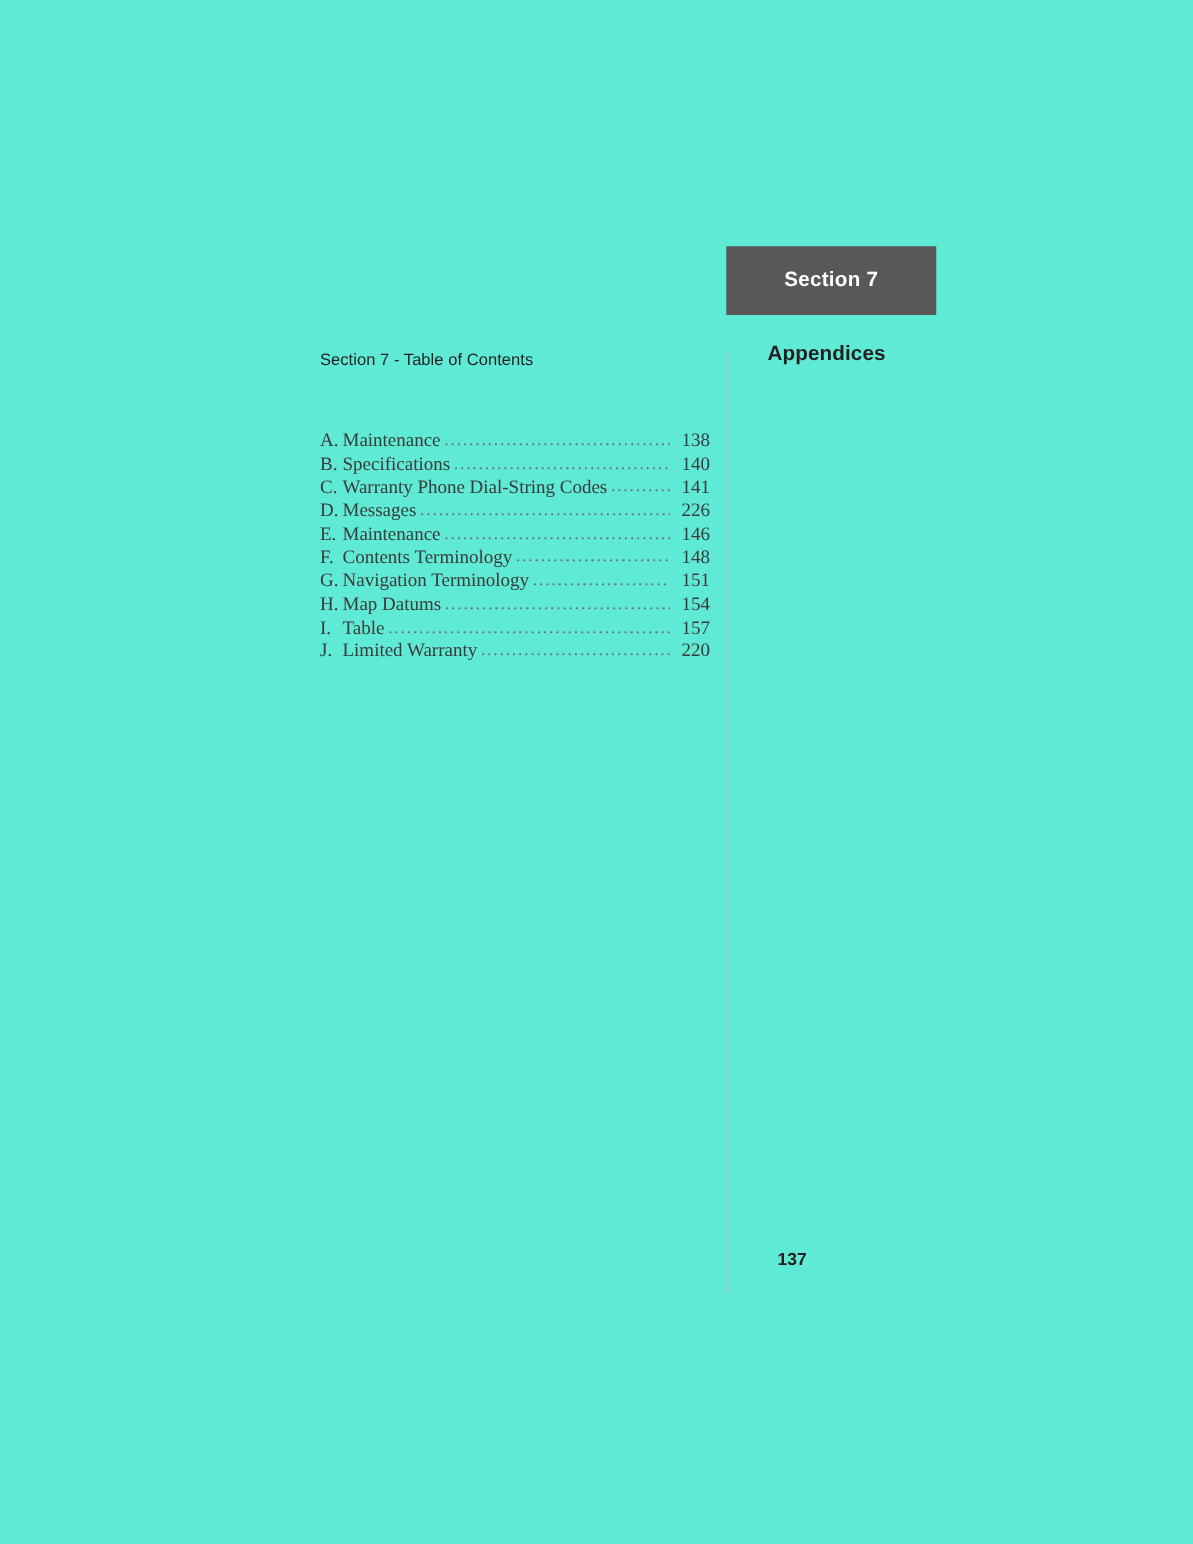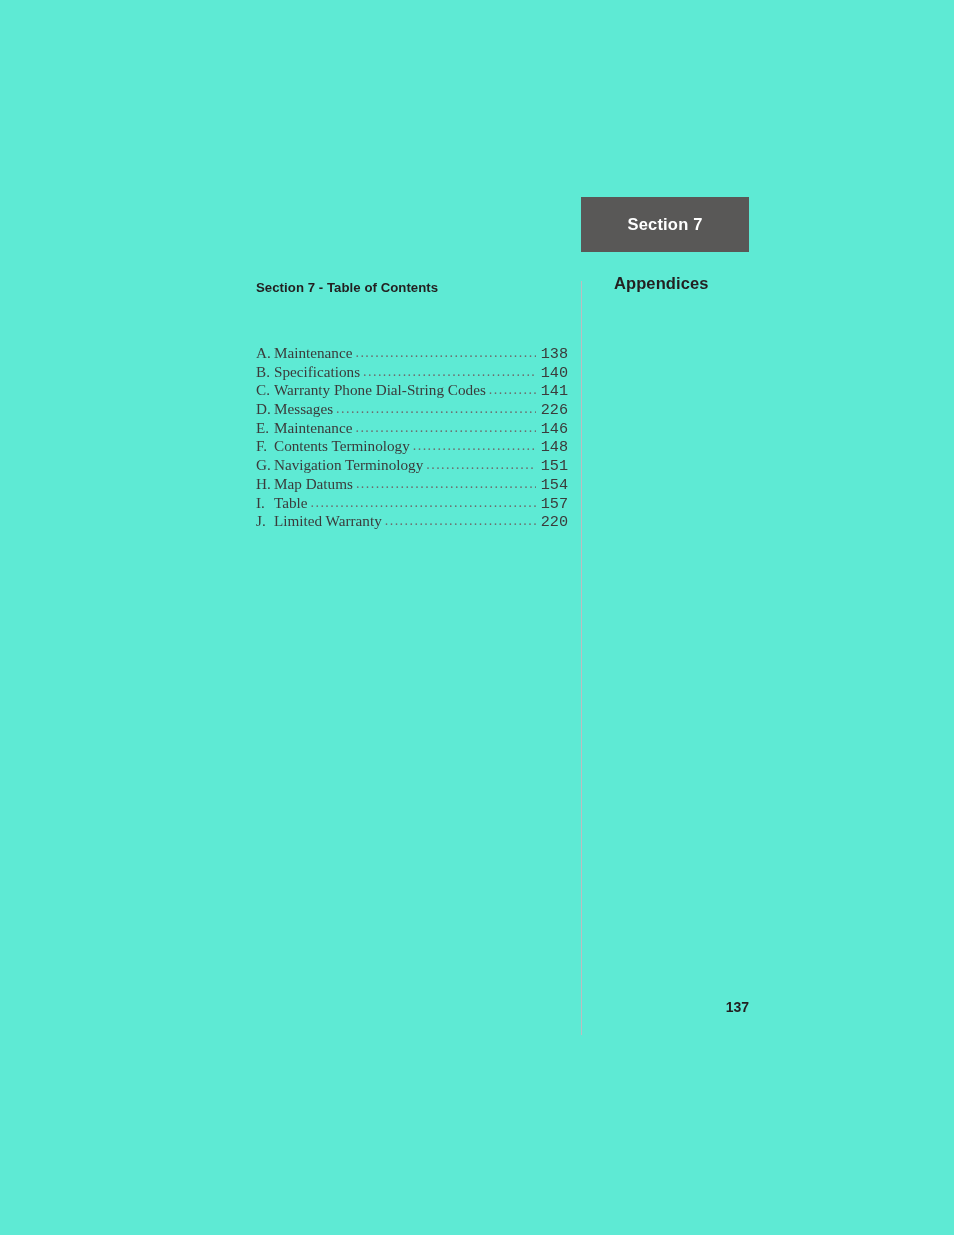--- a/index.html
+++ b/index.html
@@ -70,36 +70,36 @@
     height: 754px;
     background: #bcbec0;
   }
 
   
   .page-number {
     position: absolute;
     left: 622px;
     top: 999px;
     width: 127px;
-    text-align: right;
+    text-align: left;
     font-family: "Liberation Sans", sans-serif;
     font-size: 14px;
     font-weight: bold;
     color: #231f20;
     line-height: 1.2;
   }
 
   
   .toc-heading {
     position: absolute;
     left: 256px;
     top: 280px;
     font-family: "Liberation Sans", sans-serif;
     font-size: 13.2px;
-    font-weight: bold;
+    font-weight: normal;
     color: #231f20;
     letter-spacing: 0.05px;
     line-height: 1.2;
     white-space: nowrap;
   }
 
   
   .toc-list {
     position: absolute;
     left: 256px;
@@ -134,21 +134,20 @@
     color: #6d6d6d;
     font-size: 14px;
     letter-spacing: 1.45px;
     position: relative;
     top: -1px;
   }
   .toc-page {
     flex: 0 0 28px;
     text-align: right;
     padding-left: 4px;
-    font-family: Liberation Mono, monospace;
   }
 </style>
 </head>
 <body>
 
 <div class="page">
 
   <div class="section-tab">
     <span class="section-tab-label">Section 7</span>
   </div>

